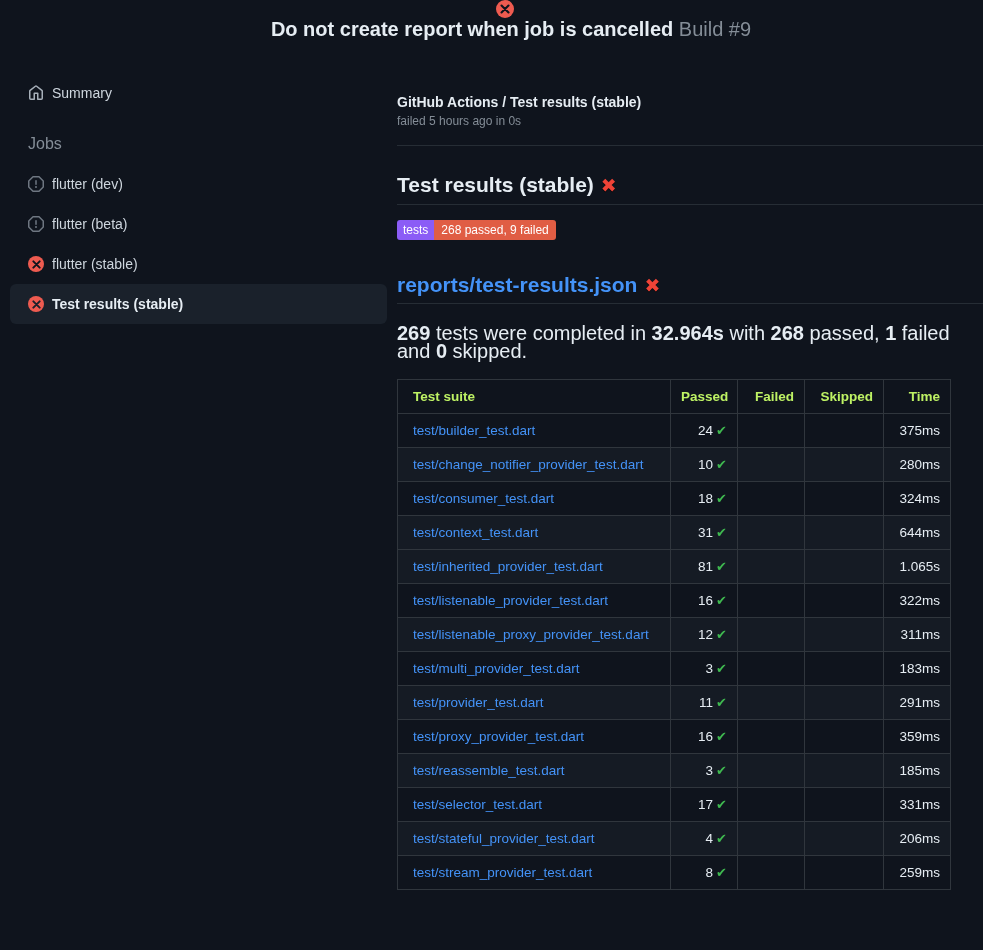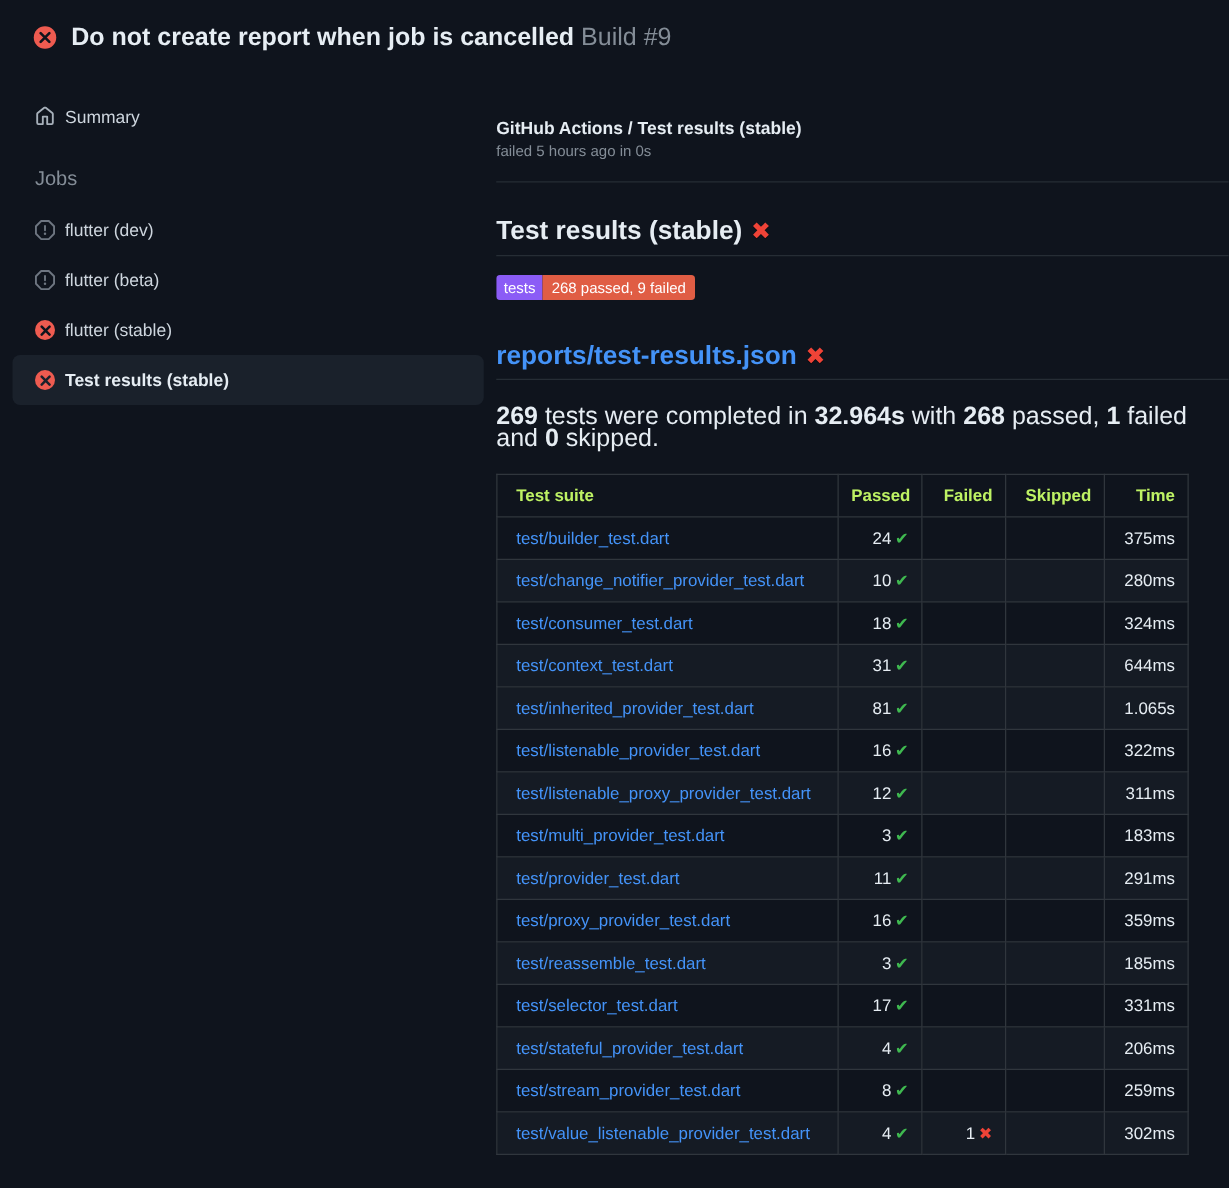--- a/index.html
+++ b/index.html
@@ -7,21 +7,21 @@
   body {
     background: #0f141d;
     color: #e6edf3;
     font-family: "Liberation Sans", "DejaVu Sans", sans-serif;
     font-size: 14px;
   }
 
   
   .page-header {
     display: flex; align-items: center;
-    height: 60px; padding-left: 27px;
+    height: 60px; padding-left: 27px; flex-direction: column;
   }
   .status-circle {
     width: 18px; height: 18px; border-radius: 50%;
     background: #ee5b50; color: #0f141d;
     display: inline-flex; align-items: center; justify-content: center;
     font-size: 11px; font-weight: bold; flex: none;
   }
   .status-circle svg { display: block; }
   .page-header h1 {
     margin-left: 12px; font-size: 20px; font-weight: bold; color: #e6edf3;
@@ -299,23 +299,16 @@
             <td class="num"></td>
             <td class="num time">206ms</td>
           </tr>
           <tr>
             <td class="suite"><a href="#">test/stream_provider_test.dart</a></td>
             <td class="num">8<span class="check">✔</span></td>
             <td class="num"></td>
             <td class="num"></td>
             <td class="num time">259ms</td>
           </tr>
-          <tr class="alt">
-            <td class="suite"><a href="#">test/value_listenable_provider_test.dart</a></td>
-            <td class="num">4<span class="check">✔</span></td>
-            <td class="num">1<span class="cross">✖</span></td>
-            <td class="num"></td>
-            <td class="num time">302ms</td>
-          </tr>
         </tbody>
     </table>
   </main>
 </div>
 
 </body></html>

